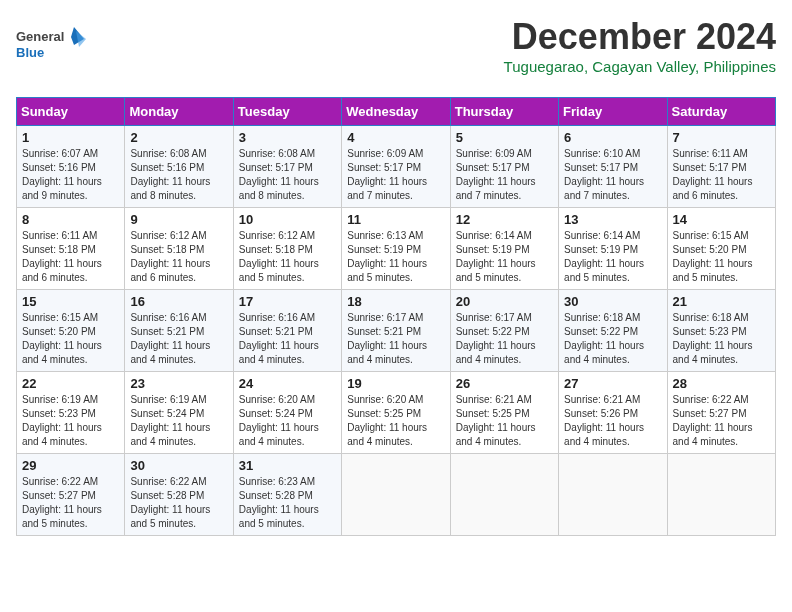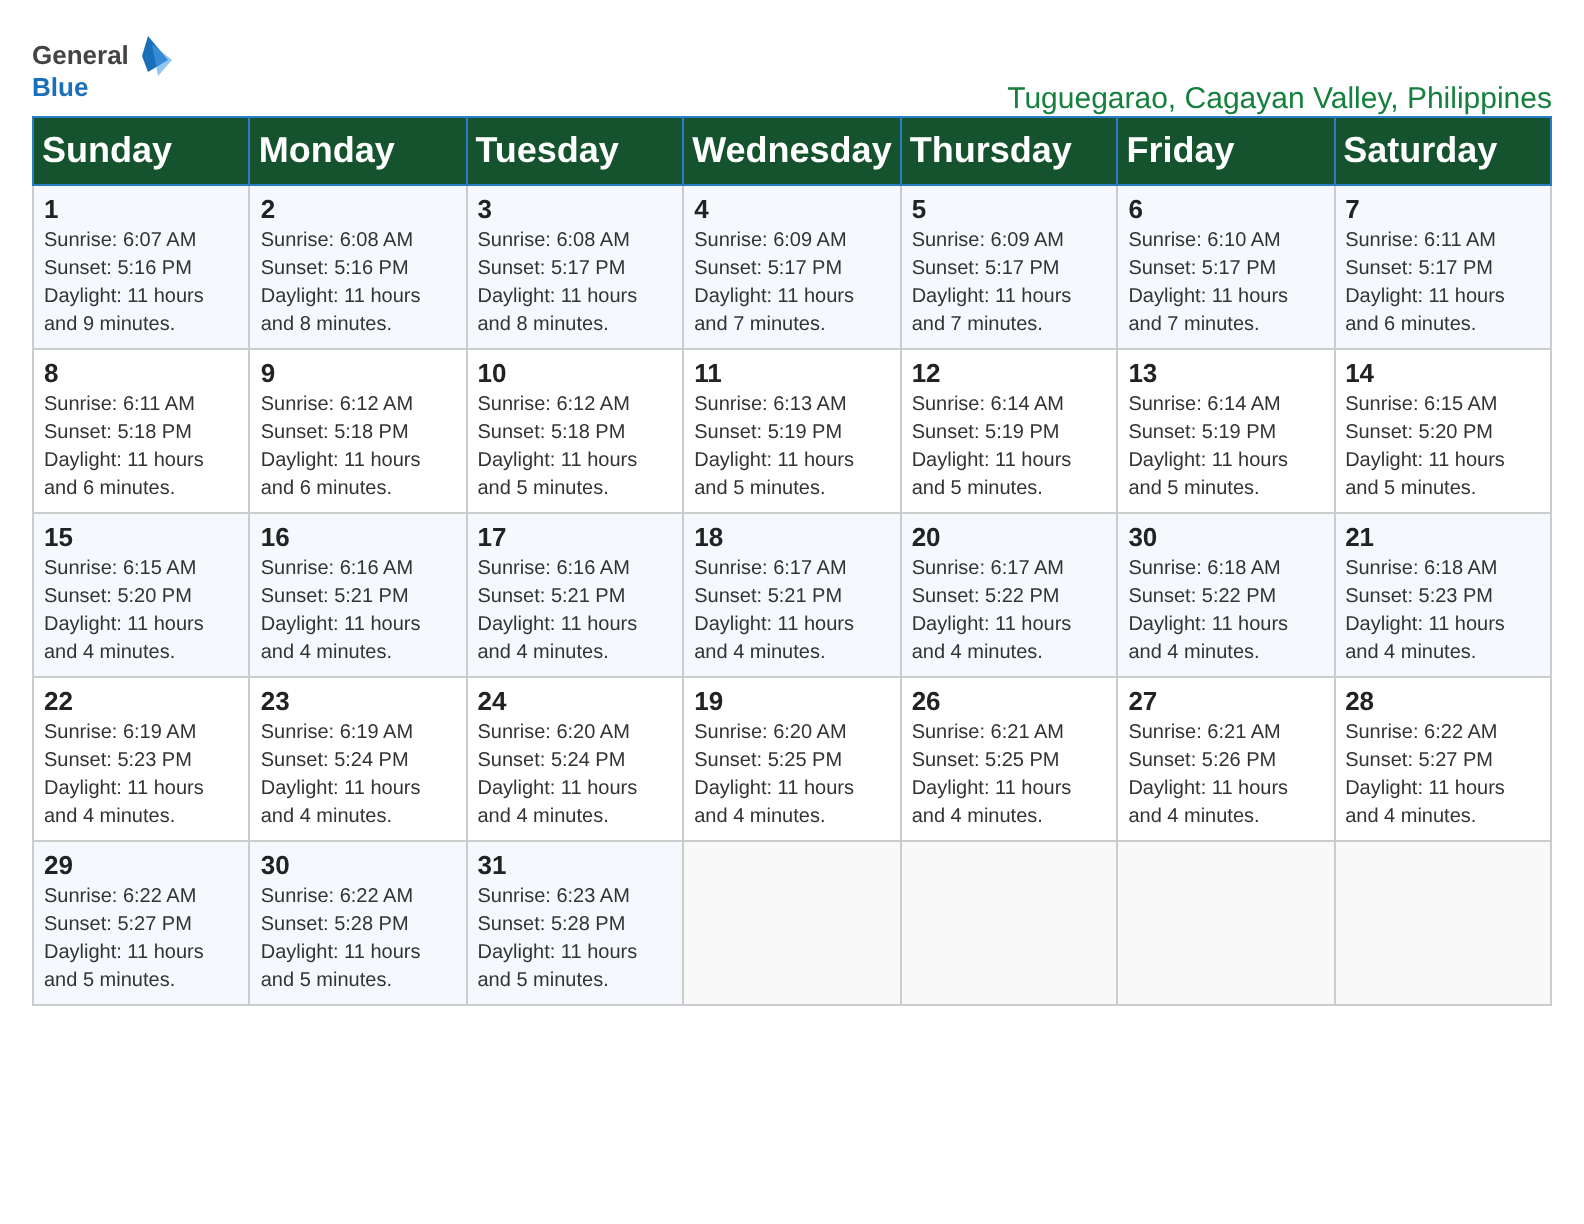--- a/index.html
+++ b/index.html
@@ -6,22 +6,22 @@
     body {
       font-family: Arial, sans-serif;
       background: #fff;
       width: 792px;
       min-height: 612px;
       padding: 16px;
     }
     .header-area {
       display: flex;
       justify-content: space-between;
-      align-items: flex-end;
-      margin-bottom: 0;
+      align-items: center;
+      margin-bottom: 22px;
     }
     .logo {
       display: flex;
       align-items: center;
       gap: 4px;
     }
     .title-area {
       text-align: right;
     }
     .calendar-title {
@@ -32,25 +32,25 @@
     .calendar-subtitle {
       font-size: 15px;
       color: #15803d;
     }
     table {
       width: 100%;
       border-collapse: collapse;
       font-size: 11px;
     }
     thead tr th {
-      background: #14532d;
+      background: #a21caf;
       color: #fff;
       padding: 6px 4px;
       text-align: left;
-      font-size: 18px;
+      font-size: 13px;
       font-weight: bold;
       border: 1px solid #2b7dc8;
     }
     tbody tr td {
       border: 1px solid #ccc;
       padding: 4px 5px;
       vertical-align: top;
       width: 14.28%;
       background: #fff;
       min-height: 80px;
@@ -83,20 +83,21 @@
 <div class="header-area">
   <div class="logo">
 <svg width="70" height="42" viewBox="0 0 70 42" xmlns="http://www.w3.org/2000/svg">
   <text x="0" y="16" font-size="13" font-weight="bold" fill="#444" font-family="Arial">General</text>
   <text x="0" y="32" font-size="13" font-weight="bold" fill="#1a6fba" font-family="Arial">Blue</text>
   <polygon points="58,2 68,14 58,20 55,12" fill="#1a6fba"></polygon>
   <polygon points="60,6 70,14 63,22" fill="#4aa0e6" opacity="0.6"></polygon>
 </svg>
     </div>
   <div class="title-area">
+    <div class="calendar-title">December 2024</div>
     <div class="calendar-subtitle">Tuguegarao, Cagayan Valley, Philippines</div>
   </div>
 </div>
 
 <table>
   <thead>
     <tr>
       <th>Sunday</th>
       <th>Monday</th>
       <th>Tuesday</th>

